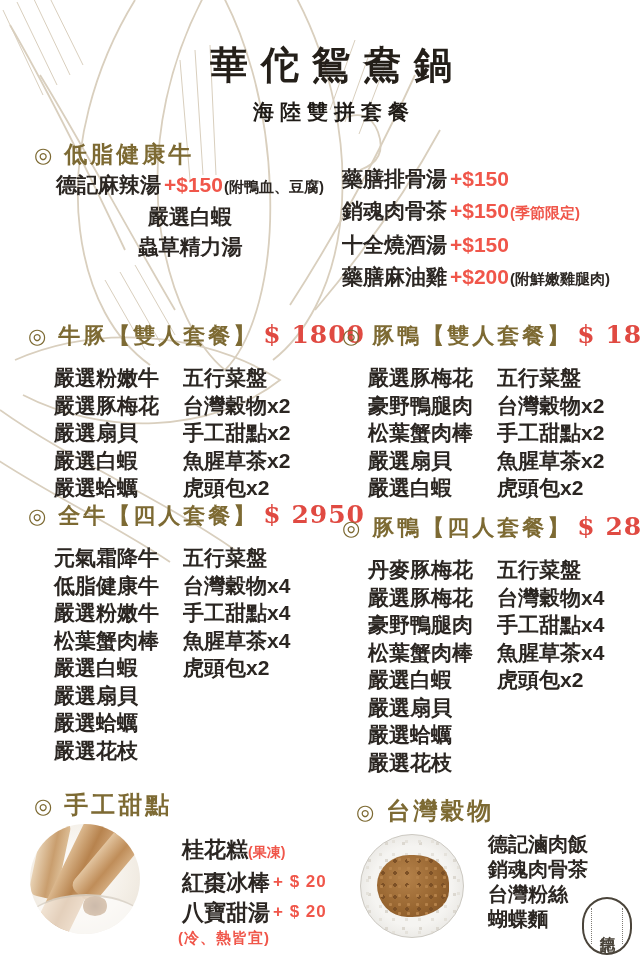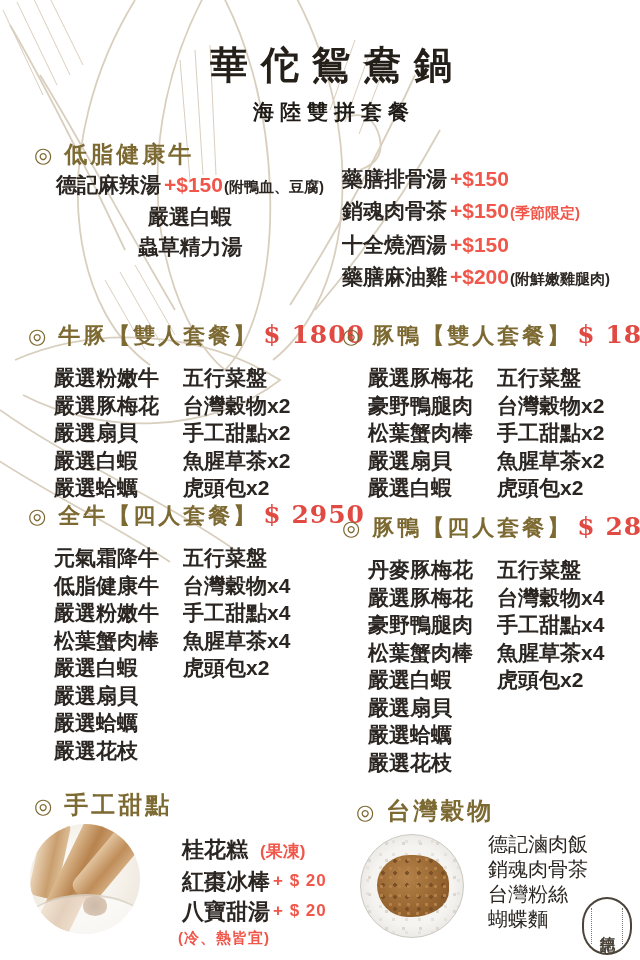--- a/index.html
+++ b/index.html
@@ -49,25 +49,25 @@
   .set-item{font-weight:700;font-size:21px;line-height:27.5px;white-space:nowrap;}
 
   
   .dessert-head{left:34px;top:789px;}
   .grain-head{left:356px;top:795px;}
   .sec-head.small{font-size:24px;}
 
   .dessert-list{left:182px;top:835px;font-weight:700;font-size:22px;}
   .dessert-list .row{line-height:29px;white-space:nowrap;}
   .dessert-list .after{color:var(--accent-red,#f0564a);}
-  .dessert-list .after.note{font-size:17px;margin-left:12px;}
+  .dessert-list .after.note{font-size:14px;margin-left:0;}
   .dessert-list .after.price{font-size:17px;margin-left:3px;vertical-align:3px;letter-spacing:1px;text-align:center;}
   .dessert-foot{left:178px;top:929px;color:var(--accent-red,#f0564a);font-weight:700;font-size:15px;letter-spacing:1px;}
 
-  .grain-list{left:488px;top:832px;font-weight:400;font-size:20px;}
+  .grain-list{left:488px;top:832px;font-weight:700;font-size:20px;}
   .grain-list .row{line-height:25px;white-space:nowrap;}
 
   
   .photo{border-radius:50%;overflow:hidden;}
   .dessert-photo{left:30px;top:824px;width:110px;height:110px;
     background:radial-gradient(circle at 45% 40%, #ffffff 0%, #f4efe7 55%, #e8e0d4 100%);}
   .pop{position:absolute;border-radius:9px;background:linear-gradient(90deg,#dbb88e,#b7834e 55%,#cfa476);}
   .pop1{width:34px;height:125px;left:30px;top:-10px;transform:rotate(26deg);}
   .pop2{width:30px;height:95px;left:66px;top:-12px;transform:rotate(40deg);background:linear-gradient(90deg,#e2c49f,#bf8d59 60%,#d3ab7e);}
   .pop3{width:28px;height:80px;left:6px;top:-6px;transform:rotate(12deg);background:linear-gradient(90deg,#e8d2b4,#c99e6e 60%,#dcbd95);}

